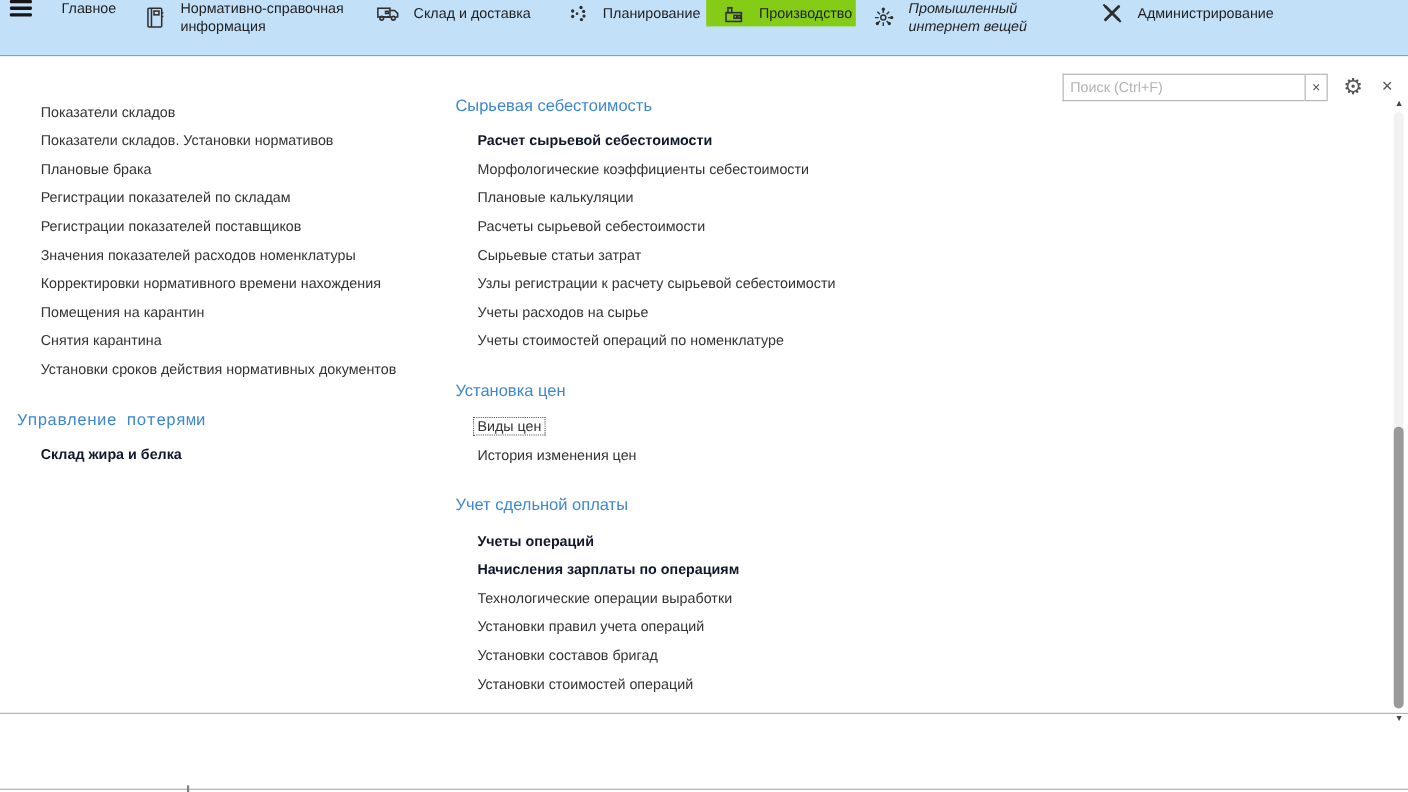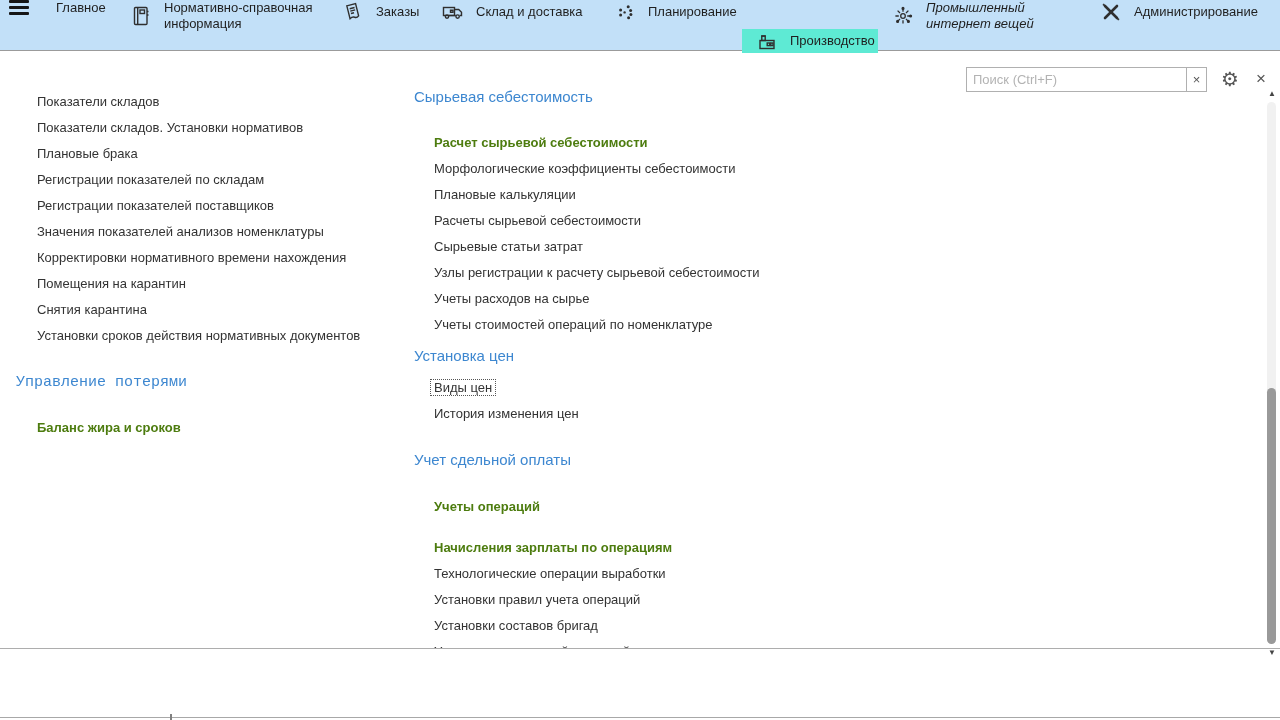--- a/index.html
+++ b/index.html
@@ -9,21 +9,21 @@
 
   
   .tabbar { position:absolute; top:0; left:0; width:1280px; height:51px;
     background:#c2e0f8; border-bottom:1px solid #9b9b9b; display:flex; align-items:flex-start; }
   .burger { width:38px; display:flex; align-items:center; justify-content:center;
     background:transparent; border:none; cursor:pointer; }
   .burger-icon { display:flex; flex-direction:column; gap:3px; }
   .burger-icon i { display:block; width:20px; height:3px; background:#161616; border-radius:1px; }
   .tab { display:flex; align-items:center; gap:11px; padding-left:13px; cursor:pointer;
     font-size:13px; color:#1f1f1f; }
-  .tab.active { background:#5eead4;margin-top:29px; }
+  .tab.active { background:#84cc16; }
   .tab-icon { flex:0 0 auto; width:24px; height:24px; display:flex; align-items:center; justify-content:center; }
   .tab-icon svg { width:24px; height:24px; }
   .tab-label { line-height:16px; }
   .w-glavnoe { width:78px; padding-left:18px; }
   .w-nsi { width:212px; } .w-nsi .tab-label { max-width:156px; }
   .w-orders { width:100px; }
   .w-sklad { width:172px; }
   .w-plan { width:142px; }
   .w-prod { width:136px; }
   .w-iot { width:208px; } .w-iot .tab-label { max-width:160px;font-style:italic; }
@@ -41,21 +41,21 @@
     font-size:20px; line-height:26px; text-align:center; color:#555; cursor:pointer; }
   .panel-close { position:absolute; top:68px; left:1251px; width:20px; height:22px;
     font-size:17px; line-height:22px; text-align:center; color:#555; cursor:pointer; }
 
   
   .content { position:absolute; top:90px; left:0; width:1262px; height:558px; overflow:hidden; }
   .sec-header { position:absolute; font-size:15px; color:#3d87d0; white-space:nowrap; cursor:default; }
   .items { position:absolute; }
   .mi { display:block; height:26px; line-height:26px; font-size:13px; color:#333;
     white-space:nowrap; text-decoration:none; width:fit-content; cursor:pointer; }
-  .mi.bold { font-weight:bold; color:#4d7c0f;margin-top:15px; }
+  .mi.bold { font-weight:bold; color:#0f172a; }
   .focus-rect { border:1px dotted #555; padding:0 3px; margin-left:-4px; }
 
   .left-items   { left:37px;  top:-1px; }
   .left-header  { left:16px;  top:284px;font-family:Liberation Mono, monospace; }
   .left-bold    { left:37px;  top:310px; }
   .r-header1    { left:414px; top:-2px; }
   .r-items1     { left:434px; top:25px; }
   .r-header2    { left:414px; top:257px; }
   .r-items2     { left:434px; top:285px; }
   .r-header3    { left:414px; top:361px; }
@@ -99,31 +99,20 @@
         <svg viewBox="0 0 24 24" fill="none" stroke="#2f2f2f" stroke-width="1.4">
           <rect x="5.5" y="3.5" width="12.5" height="17" rx="1"></rect>
           <path d="M8.7 3.5v17"></path>
           <path d="M18 7.5h1.5M18 11h1.5"></path>
           <rect x="11" y="6" width="4.5" height="3.5"></rect>
         </svg>
       </span>
       <span class="tab-label">Нормативно-справочная информация</span>
     </div>
 
-    <div class="tab w-orders">
-      <span class="tab-icon">
-        <svg viewBox="0 0 24 24" fill="none" stroke="#2f2f2f" stroke-width="1.4">
-          <g transform="rotate(-14 12 12)">
-            <path d="M7.5 4.5h9v12.6c-1.6 1.3-2.6 1.3-4.1.4s-3-.9-4.9.3z"></path>
-            <path d="M9.6 8h5M9.6 10.5h5M9.6 13h3.2"></path>
-          </g>
-        </svg>
-      </span>
-      <span class="tab-label">Заказы</span>
-    </div>
 
     <div class="tab w-sklad">
       <span class="tab-icon">
         <svg viewBox="0 0 24 24" fill="none" stroke="#2f2f2f" stroke-width="1.4">
           <rect x="2.5" y="7.5" width="11" height="8"></rect>
           <path d="M13.5 9.5h4.2l2.8 2.7v3.3h-1.8"></path>
           <circle cx="6" cy="16.6" r="1.7"></circle>
           <circle cx="16.6" cy="16.6" r="1.7"></circle>
           <path d="M7.8 15.5h7"></path>
           <path d="M9.5 10.2h2.5v2h-2.5z"></path>
@@ -195,30 +184,30 @@
   <div class="panel-close">×</div>
 
   <div class="content">
 
     <nav class="items left-items">
       <a class="mi">Показатели складов</a>
       <a class="mi">Показатели складов. Установки нормативов</a>
       <a class="mi">Плановые брака</a>
       <a class="mi">Регистрации показателей по складам</a>
       <a class="mi">Регистрации показателей поставщиков</a>
-      <a class="mi">Значения показателей анализов номенклатуры</a>
+      <a class="mi">Значения показателей расходов номенклатуры</a>
       <a class="mi">Корректировки нормативного времени нахождения</a>
       <a class="mi">Помещения на карантин</a>
       <a class="mi">Снятия карантина</a>
       <a class="mi">Установки сроков действия нормативных документов</a>
     </nav>
 
     <div class="sec-header left-header">Управление потерями</div>
     <nav class="items left-bold">
-      <a class="mi bold">Баланс жира и сроков</a>
+      <a class="mi bold">Склад жира и белка</a>
     </nav>
 
     <div class="sec-header r-header1">Сырьевая себестоимость</div>
     <nav class="items r-items1">
       <a class="mi bold">Расчет сырьевой себестоимости</a>
       <a class="mi">Морфологические коэффициенты себестоимости</a>
       <a class="mi">Плановые калькуляции</a>
       <a class="mi">Расчеты сырьевой себестоимости</a>
       <a class="mi">Сырьевые статьи затрат</a>
       <a class="mi">Узлы регистрации к расчету сырьевой себестоимости</a>

